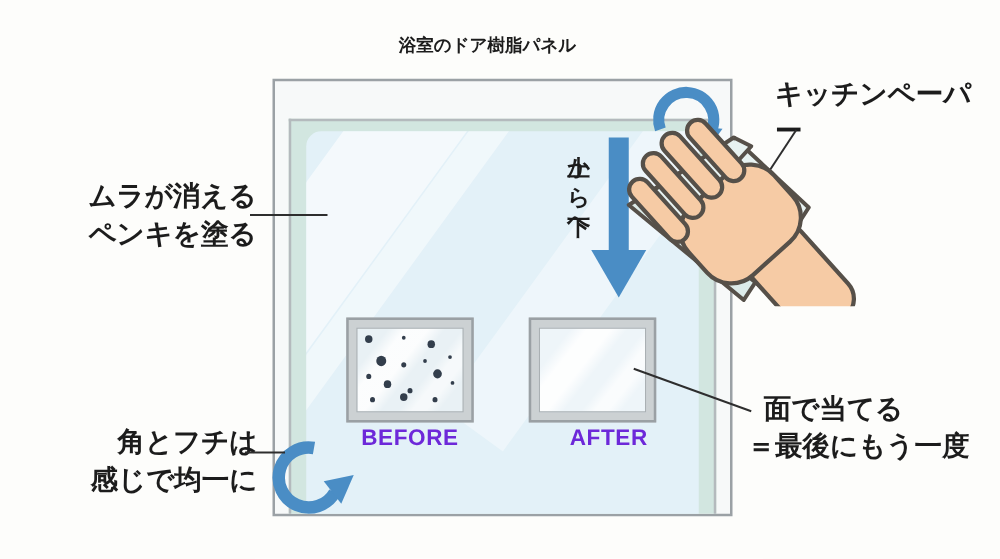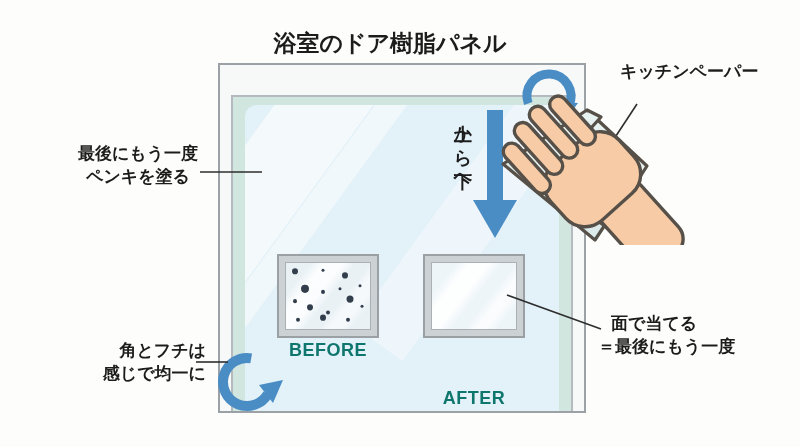--- a/index.html
+++ b/index.html
@@ -6,21 +6,21 @@
     --arrow:#4a8dc5; --panel:#e3f1f8; --glass:#d2e6e0; --frame-line:#9ba1a5;
     --frame-fill:#f7f9f9; --mini-frame:#ccd1d3; --dot:#333e4c; --hand:#f6cba5;
     --towel:#e7f2f1; --outline:#565049; --text:#1c1c1c; --background:#fdfdfb;
   }
   *{margin:0;padding:0;box-sizing:border-box;}
   html,body{background:#fff;}
   body{font-family:"Liberation Sans","DejaVu Sans",sans-serif;}
   #stage{position:relative;width:800px;height:447px;background:var(--background);overflow:hidden;}
 
   .title{position:absolute;left:240px;top:28px;width:300px;text-align:center;
-         font-size:23px;font-weight:700;color:var(--text);}
+         font-size:14px;font-weight:700;color:var(--text);}
 
   
   .door{position:absolute;left:218px;top:63px;width:368px;height:350px;
         border:2px solid var(--frame-line);background:var(--frame-fill);}
   .glass{position:absolute;left:11px;right:11px;top:30px;bottom:0;
          background:var(--glass);border:2px solid #b4babd;border-bottom:0;}
   .panel{position:absolute;left:12px;right:12px;top:8px;bottom:0;
          background:var(--panel);border-radius:12px 12px 0 0;overflow:hidden;}
   .hl{position:absolute;background:rgba(255,255,255,.6);transform:rotate(36deg);}
   .hl.a{left:-30px;top:-70px;width:80px;height:330px;}
@@ -35,25 +35,25 @@
   .mini-glass{position:relative;width:100%;height:100%;border:1px solid #aab0b3;overflow:hidden;}
   .mini.before .mini-glass{background:
       linear-gradient(128deg,transparent 18%,rgba(255,255,255,.85) 28%,rgba(255,255,255,.85) 42%,
       transparent 52%,transparent 62%,rgba(255,255,255,.6) 70%,rgba(255,255,255,.6) 78%,transparent 86%),#e9f1f5;}
   .mini.after .mini-glass{background:
       linear-gradient(128deg,transparent 18%,rgba(255,255,255,.9) 28%,rgba(255,255,255,.9) 42%,
       transparent 52%,transparent 62%,rgba(255,255,255,.7) 70%,rgba(255,255,255,.7) 78%,transparent 86%),#eef5f9;}
   .mini-glass svg{position:absolute;inset:0;width:100%;height:100%;}
   #before-dots circle{fill:var(--dot);}
   .mini-label{position:absolute;width:102px;text-align:center;font-size:18px;
-              font-weight:600;letter-spacing:.5px;color:#0f766e;top:340px;}
-  .mini-label.before{left:277px;} .mini-label.after{left:423px;margin-top:48px;}
+              font-weight:600;letter-spacing:.5px;color:#6d28d9;top:340px;}
+  .mini-label.before{left:277px;} .mini-label.after{left:436px;}
 
   
-  .ann{position:absolute;font-size:17px;font-weight:600;line-height:1.38;color:var(--text);}
+  .ann{position:absolute;font-size:22px;font-weight:600;line-height:1.38;color:var(--text);}
   .ann span{display:block;}
   .ann.paint{left:60px;top:142px;width:156px;text-align:center;}
   .ann.corners{left:42px;top:339px;width:164px;text-align:right;}
   .ann.kitchen{left:620px;top:60px;width:175px;text-align:left;}
   .ann.surface{left:598px;top:312px;width:190px;text-align:left;}
   .ann.surface .indent{padding-left:13px;}
 
   .vtext{position:absolute;left:451px;top:110px;height:140px;writing-mode:vertical-rl;
          text-orientation:upright;font-size:18px;font-weight:600;letter-spacing:3px;color:var(--text);}
 
@@ -122,21 +122,21 @@
   <div class="mini-label before">BEFORE</div>
   <div class="mini-label after">AFTER</div>
 
   <div class="vtext">上から下へ</div>
   <svg class="abs" style="left:470px;top:106px;" width="50" height="136" viewBox="0 0 50 136">
     <rect class="blue-fill" x="17" y="4" width="16" height="92"></rect>
     <polygon class="blue-fill" points="3,94 47,94 25,132"></polygon>
   </svg>
 
   <div class="ann paint">
-    <span>最後にもう一度</span>
+    <span>ムラが消える</span>
     <span>ペンキを塗る</span>
   </div>
   <div class="ann corners">
     <span>角とフチは</span>
     <span>感じで均一に</span>
   </div>
   <div class="ann kitchen">
     <span>キッチンペーパー</span>
   </div>
   <div class="ann surface">

